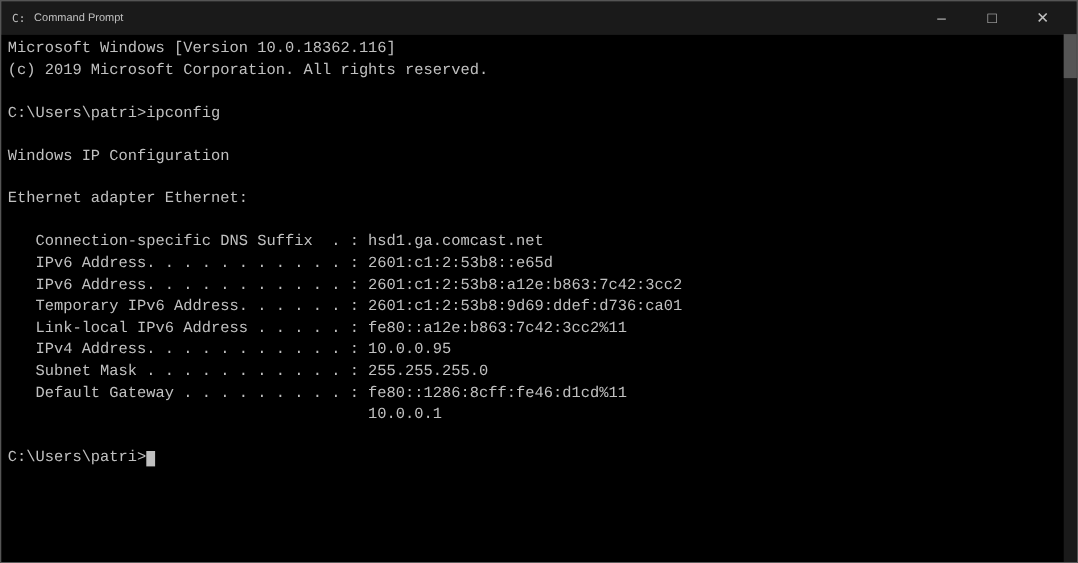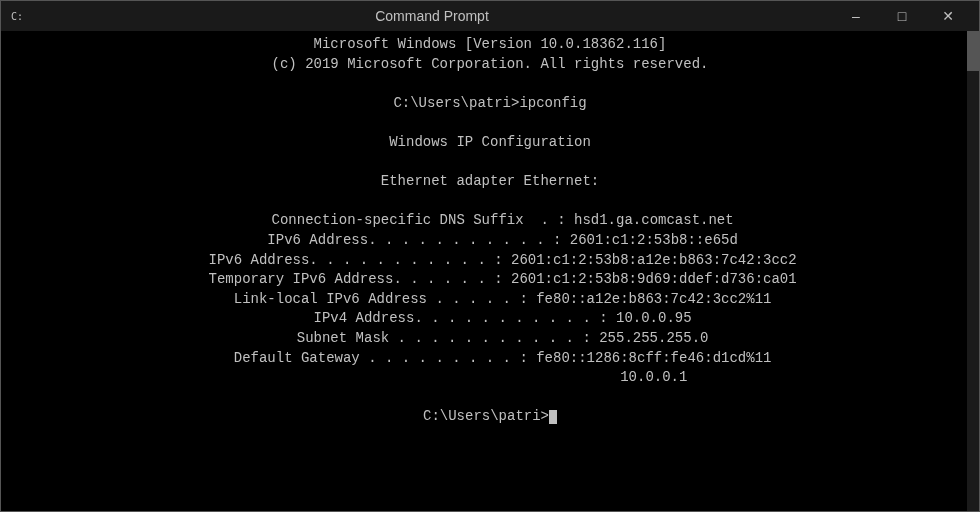--- a/index.html
+++ b/index.html
@@ -32,23 +32,22 @@
       justify-content: center;
     }
 
     .title-bar-icon svg {
       width: 14px;
       height: 14px;
     }
 
     .title-bar-text {
       color: #c0c0c0;
-      font-size: 14px;
+      font-size: 10px;
       flex: 1;
-      text-align: center;
     }
 
     .title-bar-controls {
       display: flex;
       gap: 0;
     }
 
     .title-bar-btn {
       width: 46px;
       height: 30px;
@@ -69,21 +68,20 @@
       overflow: hidden;
       position: relative;
     }
 
     .console pre {
       color: #c0c0c0;
       font-family: 'Courier New', Courier, monospace;
       font-size: 14px;
       line-height: 1.4;
       white-space: pre;
-      text-align: center;
     }
 
     .cursor {
       display: inline-block;
       width: 8px;
       height: 14px;
       background: #c0c0c0;
       vertical-align: text-bottom;
       animation: blink 1s step-end infinite;
     }

